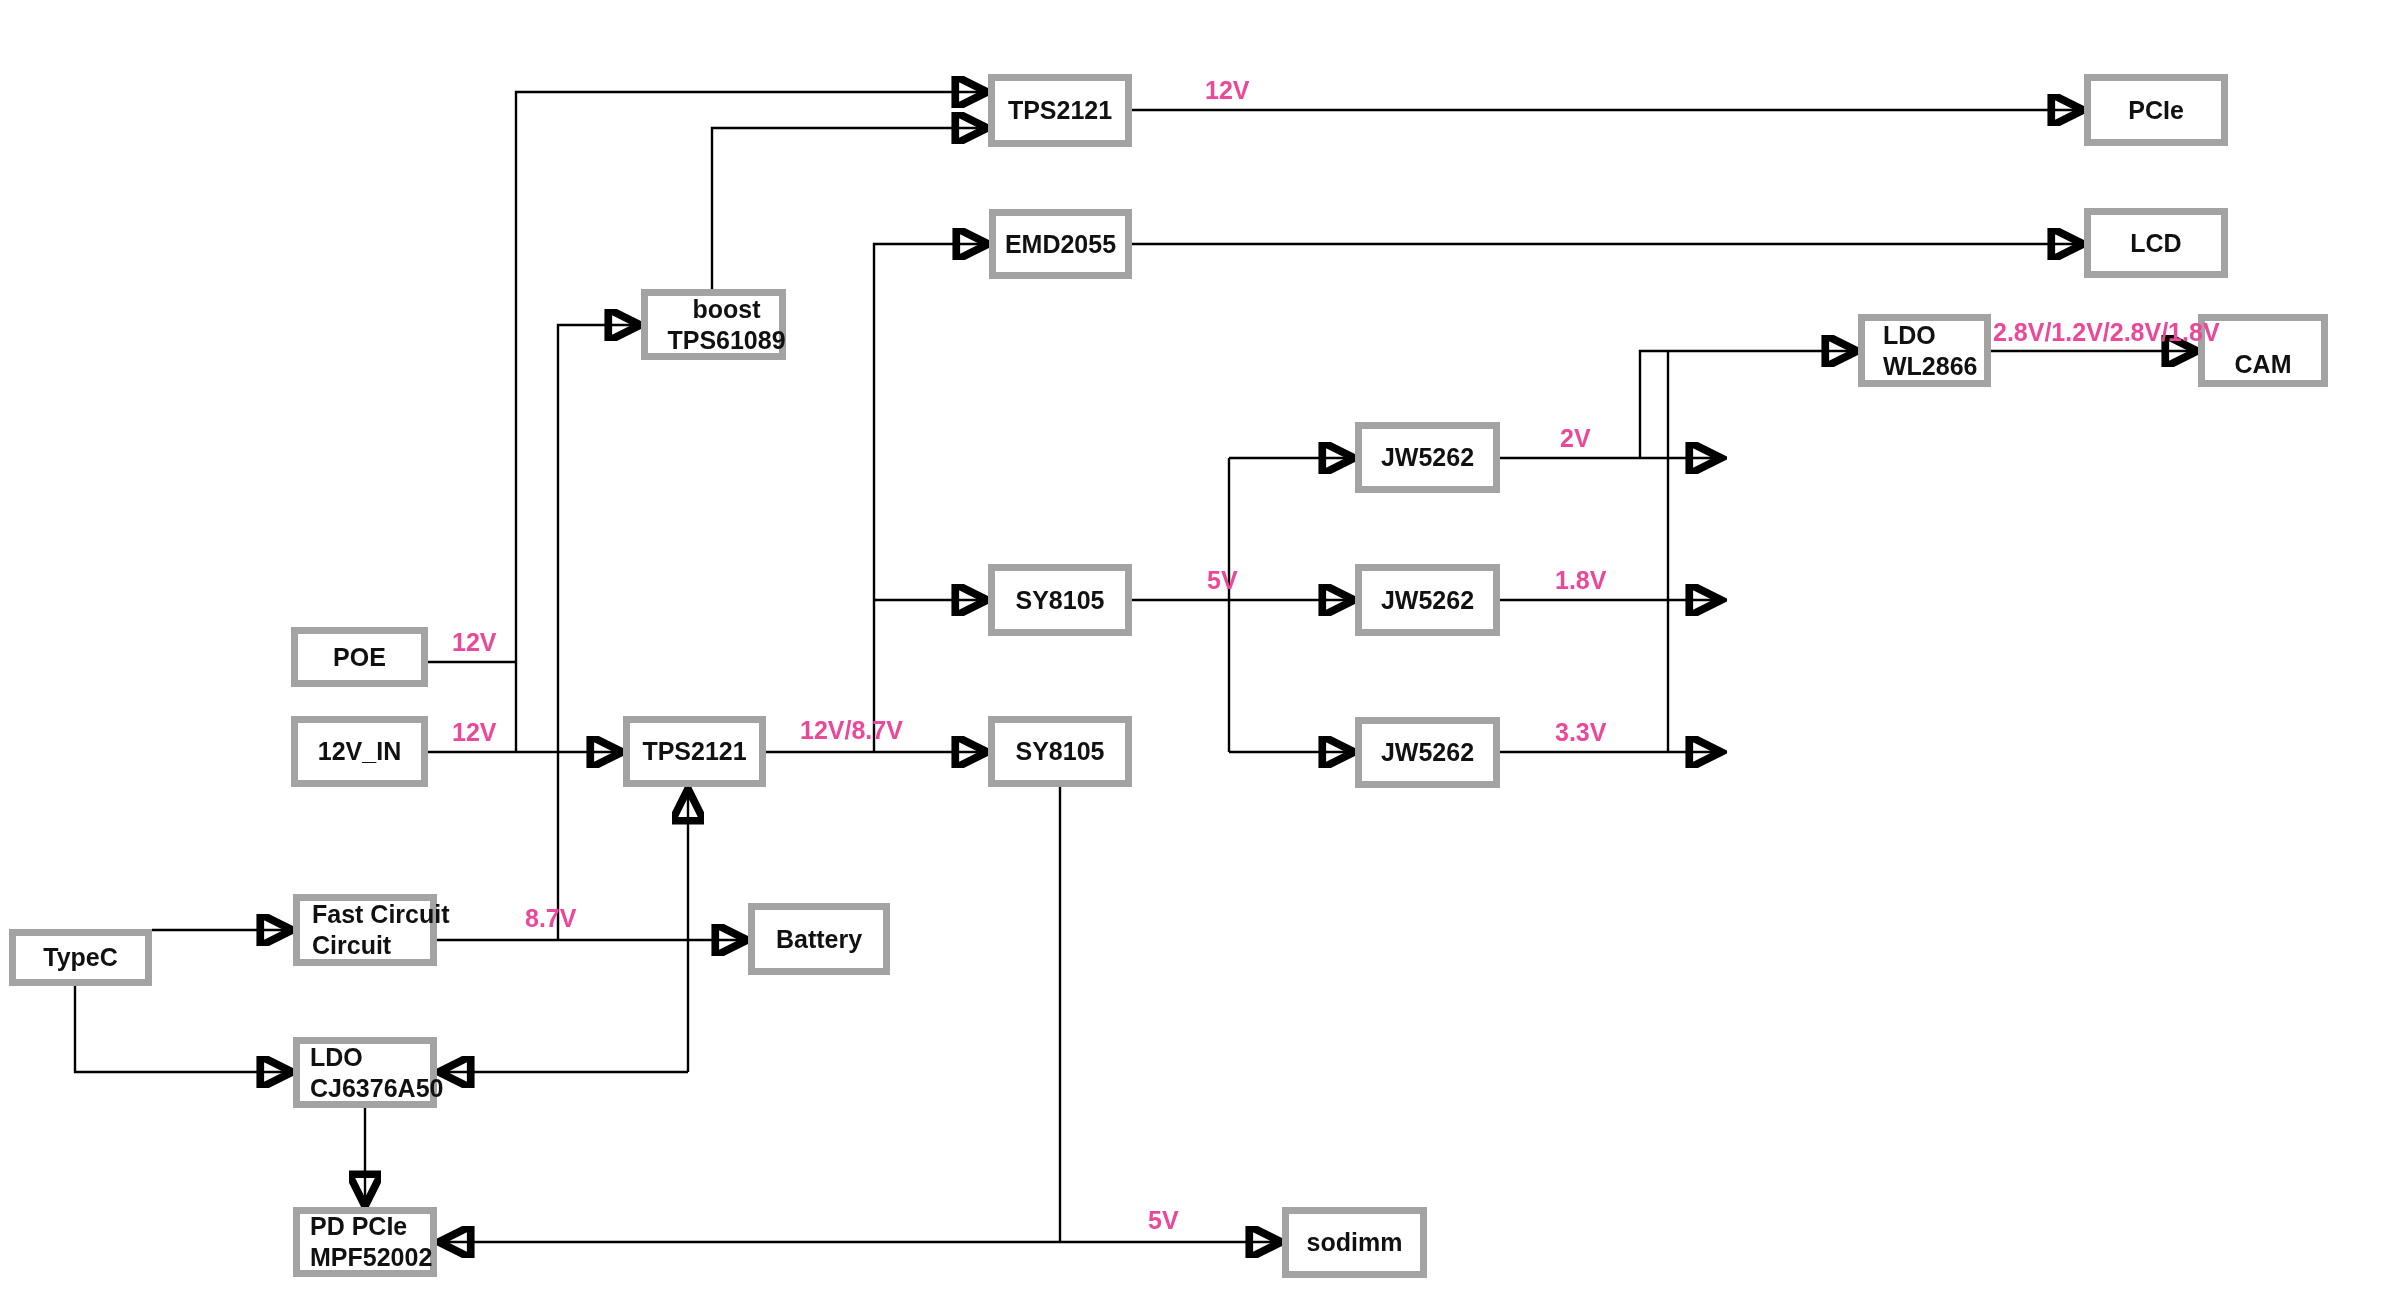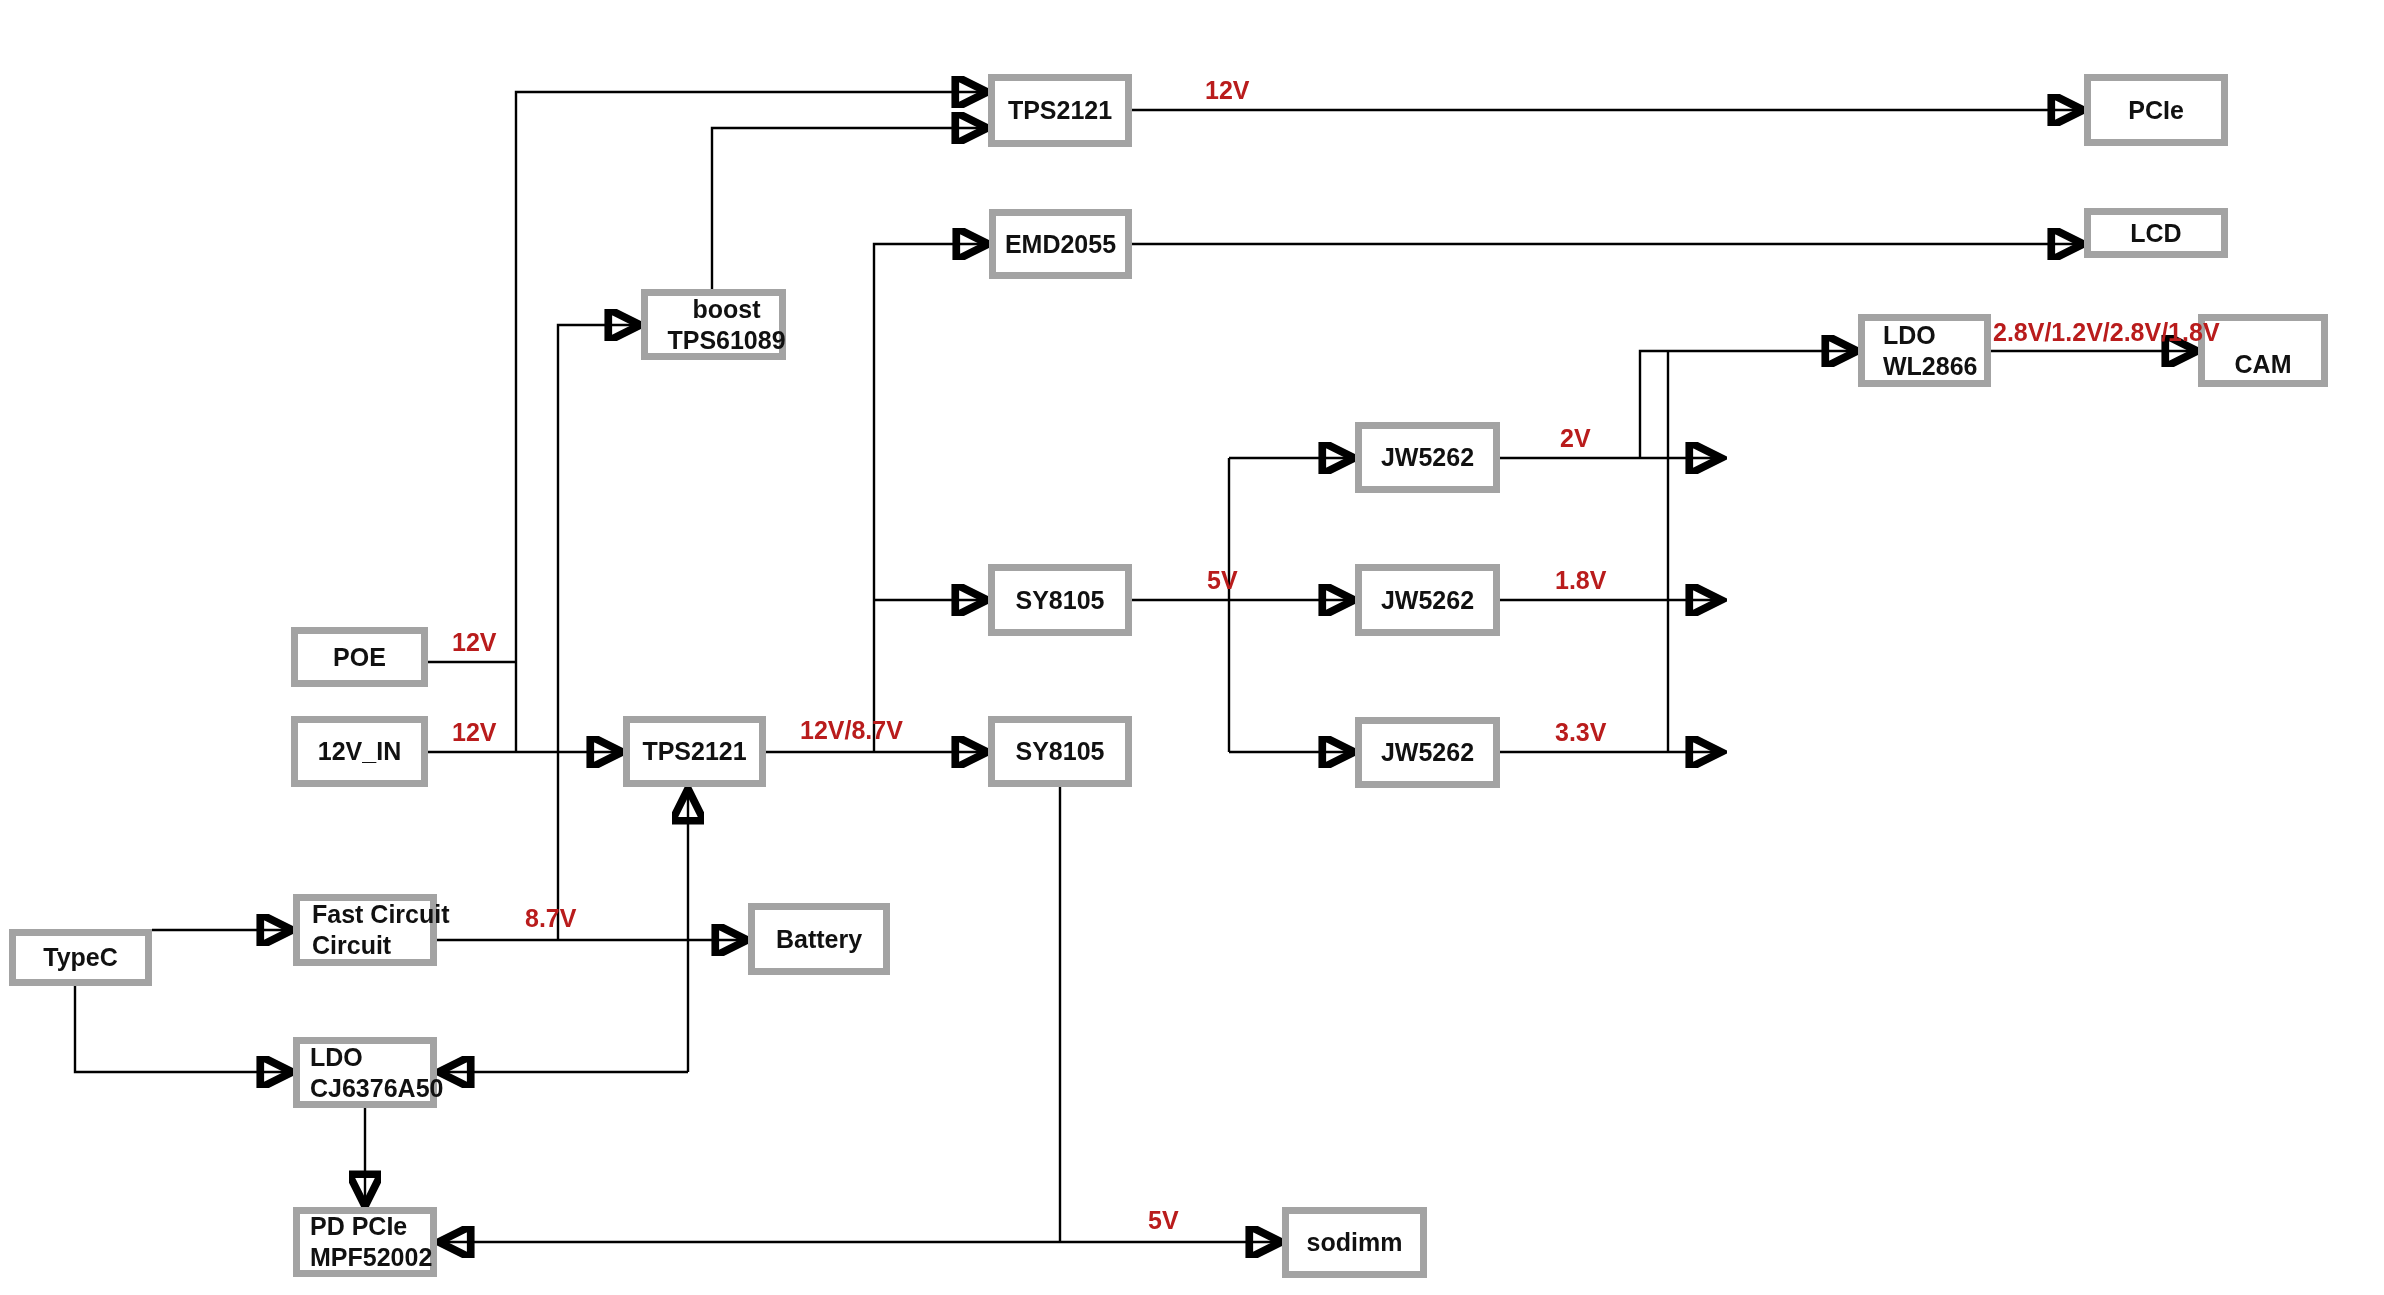--- a/index.html
+++ b/index.html
@@ -40,21 +40,21 @@
     line-height: 31px;
     white-space: nowrap;
   }
   .block.center { align-items: center; text-align: center; }
   .block.left   { align-items: flex-start; }
   .block span { display: block; }
   .wlabel {
     position: absolute;
     font-size: 25px;
     font-weight: bold;
-    color: #b91c1c;
+    color: #ec4899;
     white-space: nowrap;
   }
 </style>
 </head>
 <body>
 
 <div id="canvas">
 
   <svg id="wires" xmlns="http://www.w3.org/2000/svg">
     <defs>
@@ -99,21 +99,21 @@
   </div>
 
   <div class="block center" style="left:2084px; top:74px; width:144px; height:72px;">
     <span>PCIe</span>
   </div>
 
   <div class="block center" style="left:989px; top:209px; width:143px; height:70px;">
     <span>EMD2055</span>
   </div>
 
-  <div class="block center" style="left:2084px; top:208px; width:144px; height:50px;">
+  <div class="block center" style="left:2084px; top:208px; width:144px; height:70px;">
     <span>LCD</span>
   </div>
 
   <div class="block left" style="left:641px; top:289px; width:145px; height:71px; padding-left:26px;align-items:center;">
     <span>boost</span>
     <span>TPS61089</span>
   </div>
 
   <div class="block left" style="left:1858px; top:314px; width:133px; height:73px; padding-left:18px;">
     <span>LDO</span>

